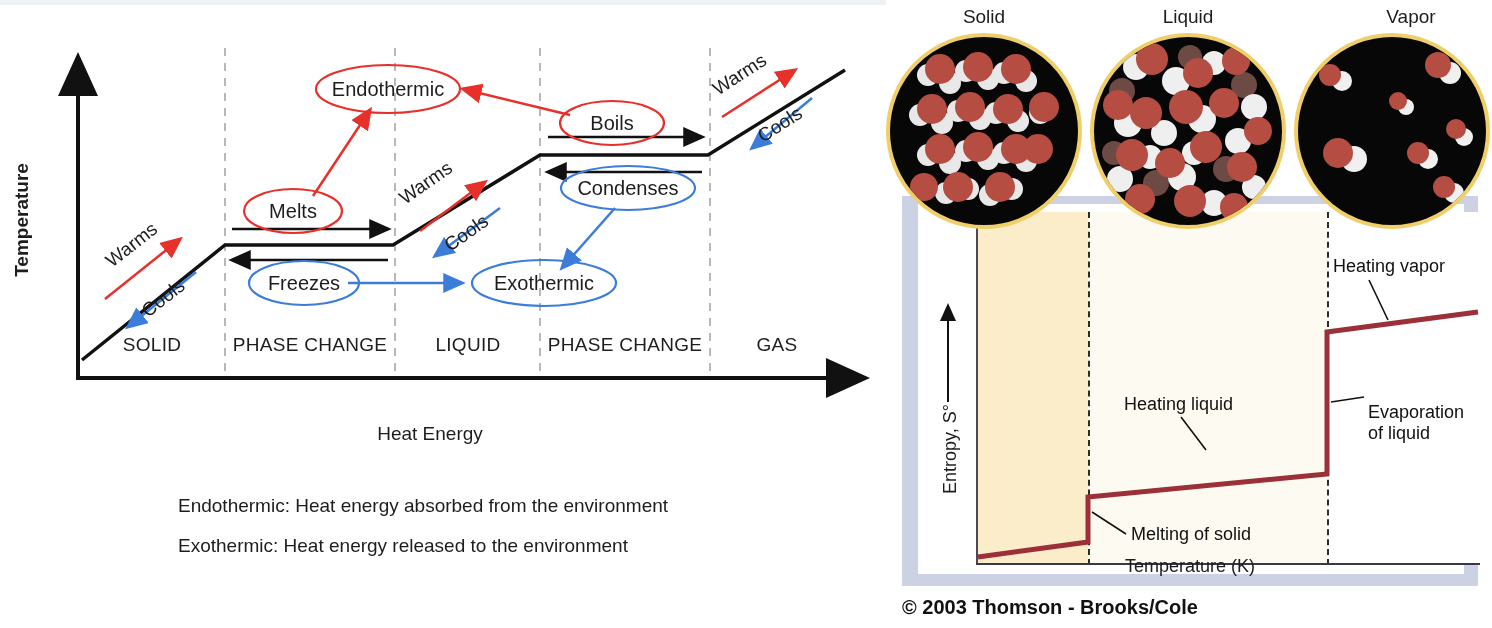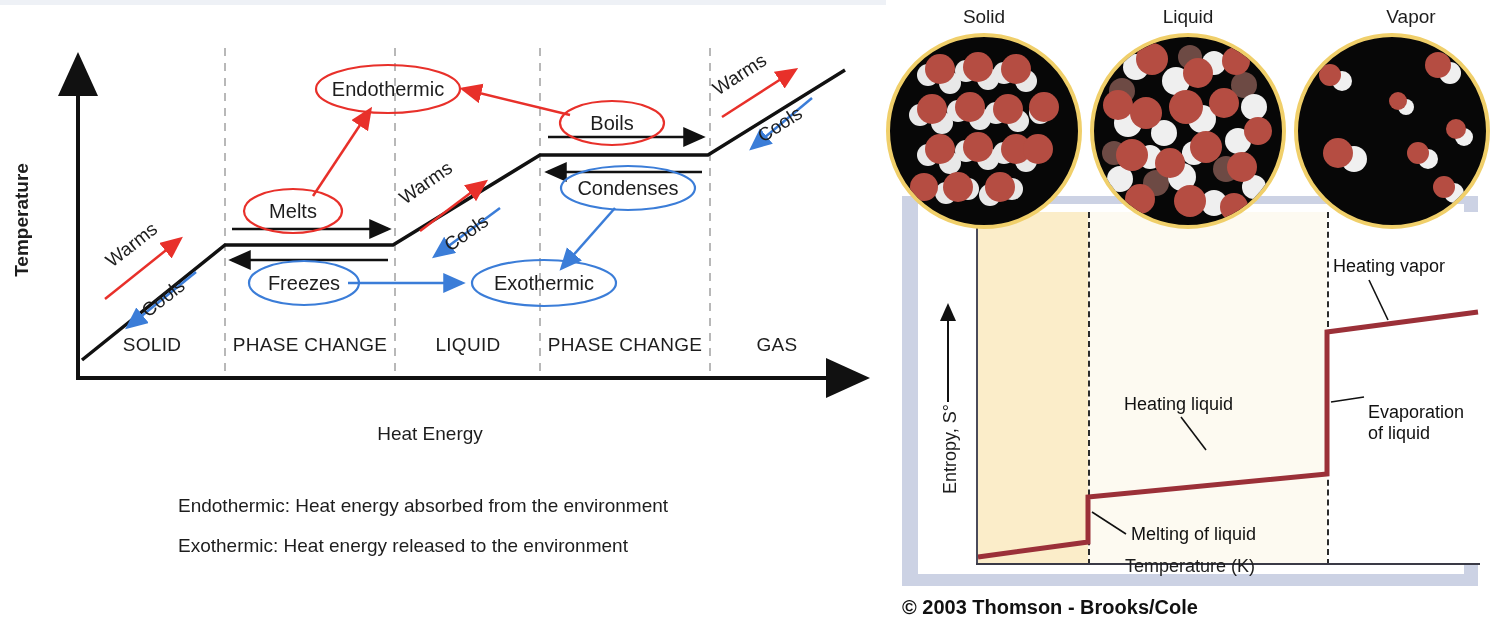--- a/index.html
+++ b/index.html
@@ -163,21 +163,21 @@
 
             <line x1="116" y1="300" x2="150" y2="322" stroke="#111" stroke-width="1.6"></line>
             <line x1="230" y1="238" x2="205" y2="205" stroke="#111" stroke-width="1.6"></line>
             <line x1="355" y1="190" x2="388" y2="185" stroke="#111" stroke-width="1.6"></line>
             <line x1="412" y1="108" x2="393" y2="68" stroke="#111" stroke-width="1.6"></line>
           </svg>
 
           <div class="axis-left"></div>
           <div class="axis-bottom"></div>
 
-          <div class="callout" style="left:155px;top:312px;">Melting of liquid</div>
+          <div class="callout" style="left:155px;top:312px;">Melting of solid</div>
           <div class="callout" style="left:148px;top:182px;">Heating liquid</div>
           <div class="callout" style="left:392px;top:166px;margin-top:24px;">Evaporation
 of liquid</div>
           <div class="callout" style="left:357px;top:44px;">Heating vapor</div>
         </div>
 
         <svg width="58" height="370" style="position:absolute;left:0;top:8px;">
           <defs>
             <marker id="ah-dark" markerWidth="9" markerHeight="9" refX="7" refY="4" orient="auto">
                 <path d="M0,0 L9,4 L0,8 z" fill="#111"></path>

